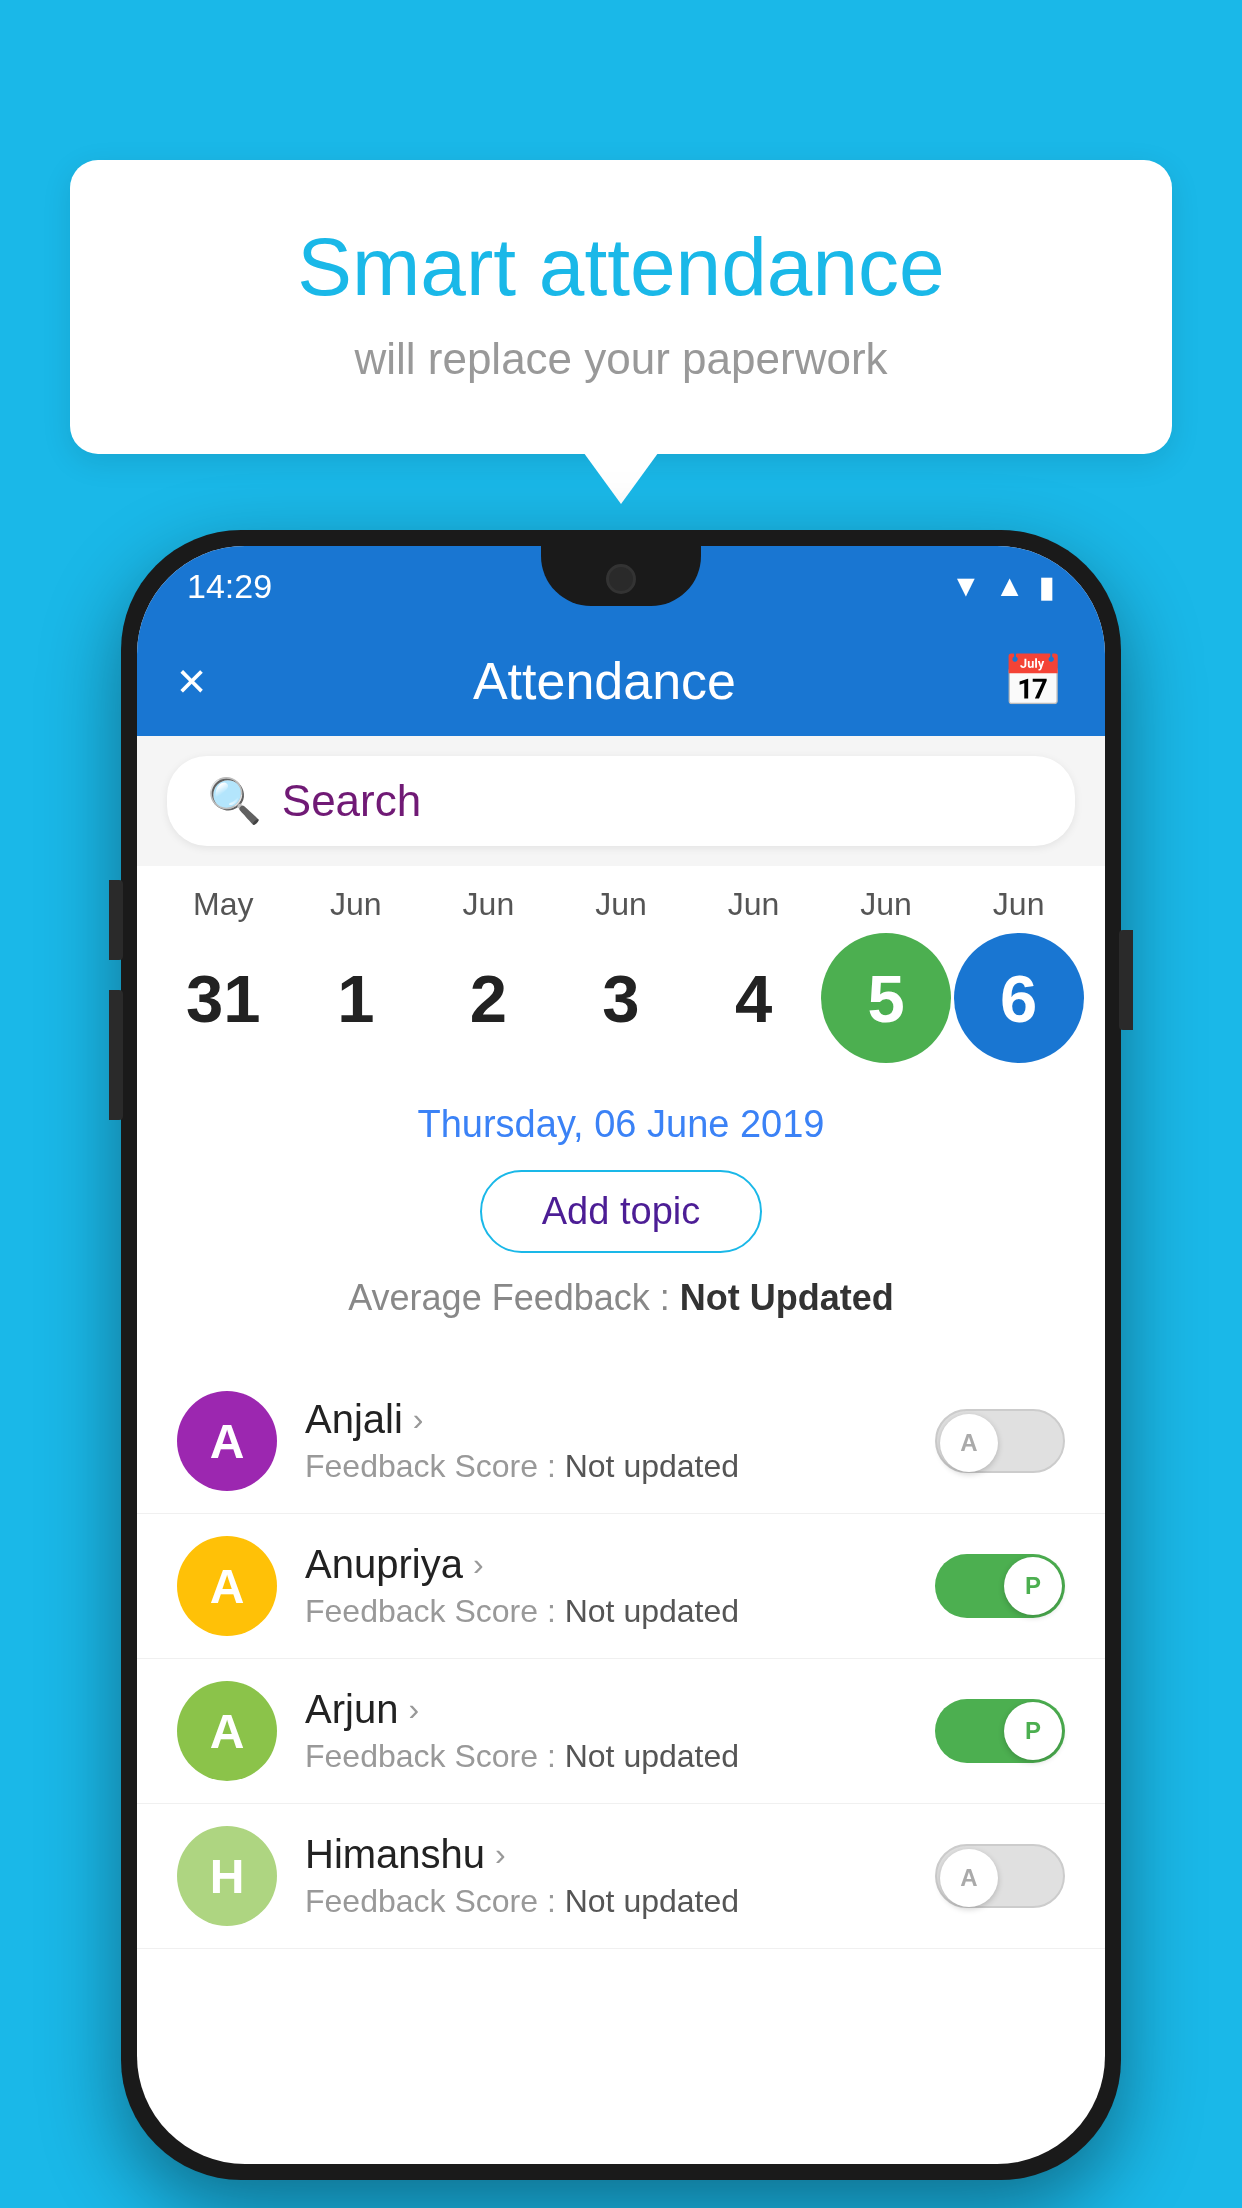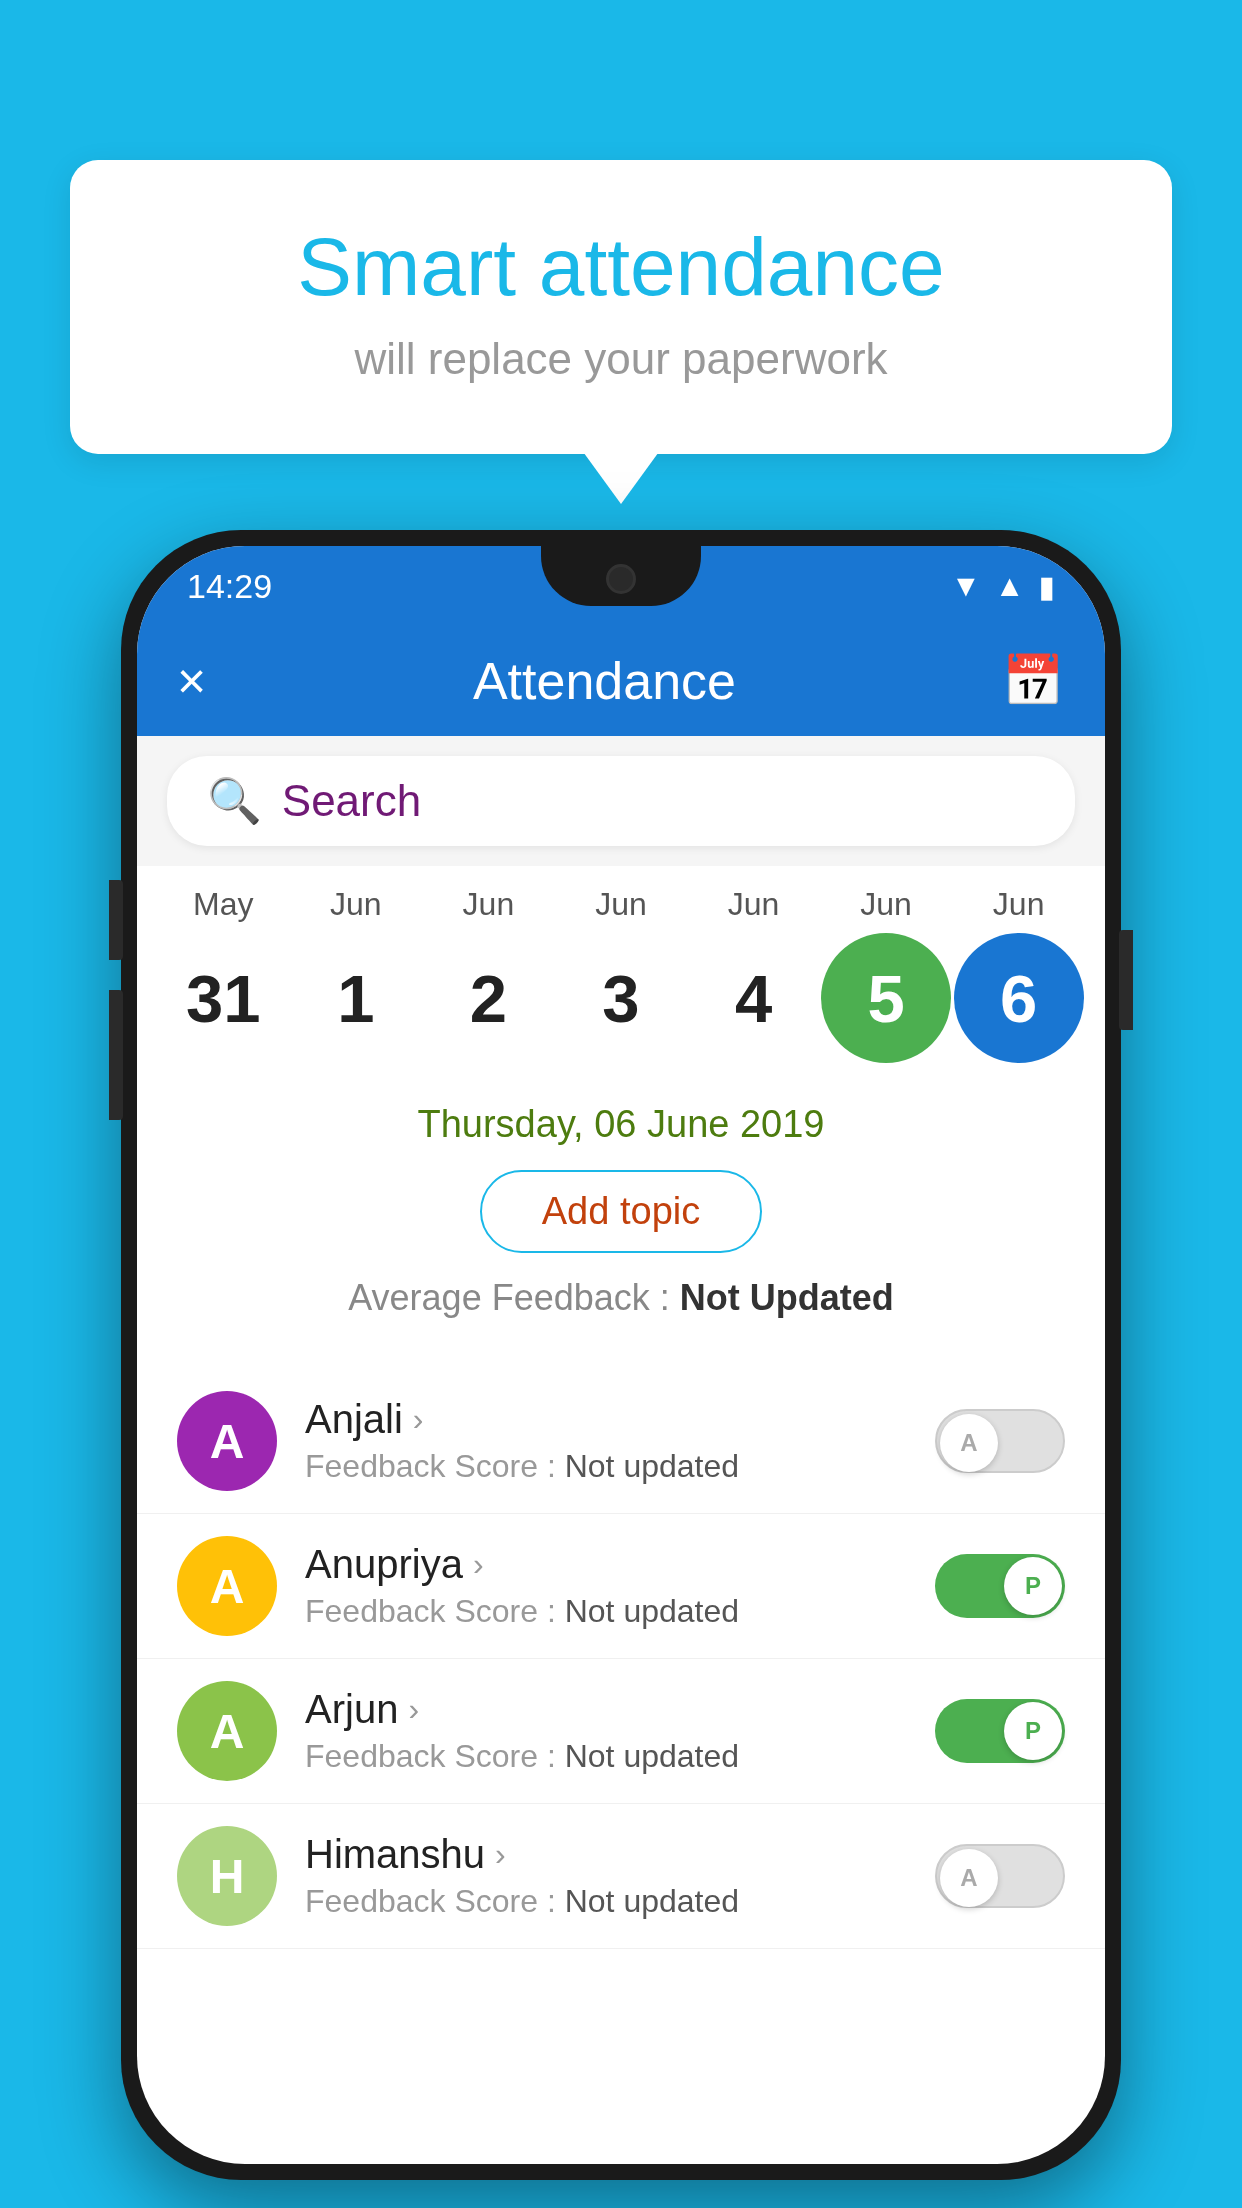--- a/index.html
+++ b/index.html
@@ -213,30 +213,30 @@
     }
 
     
     .content-area {
       padding: 20px 40px;
       background: white;
     }
     .selected-date-label {
       text-align: center;
       font-size: 38px;
-      color: #4d7c0f;
+      color: #3b82f6;
       font-weight: 400;
       margin-bottom: 24px;
     }
     .add-topic-btn {
       display: block;
       margin: 0 auto 24px;
       border: 2px solid #1ab8e8;
       background: white;
-      color: #c2410c;
+      color: #4c1d95;
       font-size: 38px;
       padding: 18px 60px;
       border-radius: 50px;
       cursor: pointer;
     }
     .avg-feedback {
       text-align: center;
       font-size: 36px;
       color: #888;
       margin-bottom: 30px;

